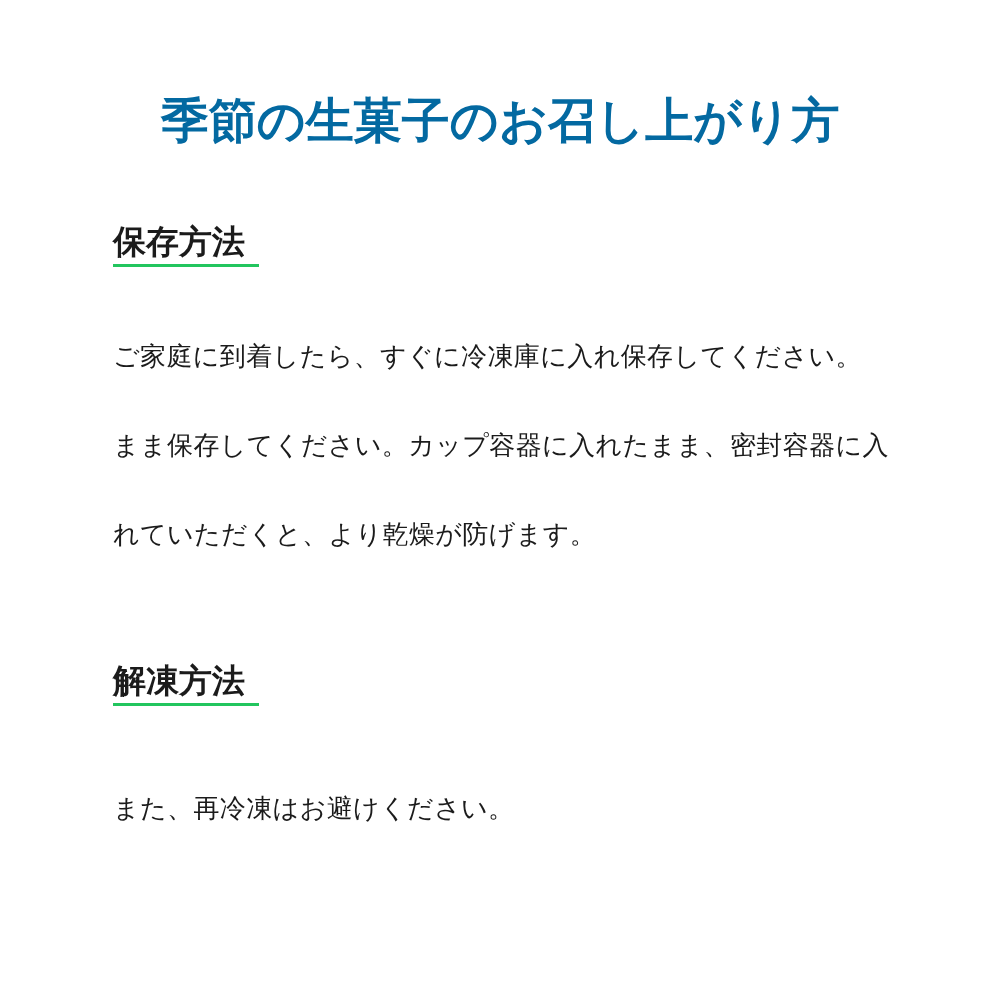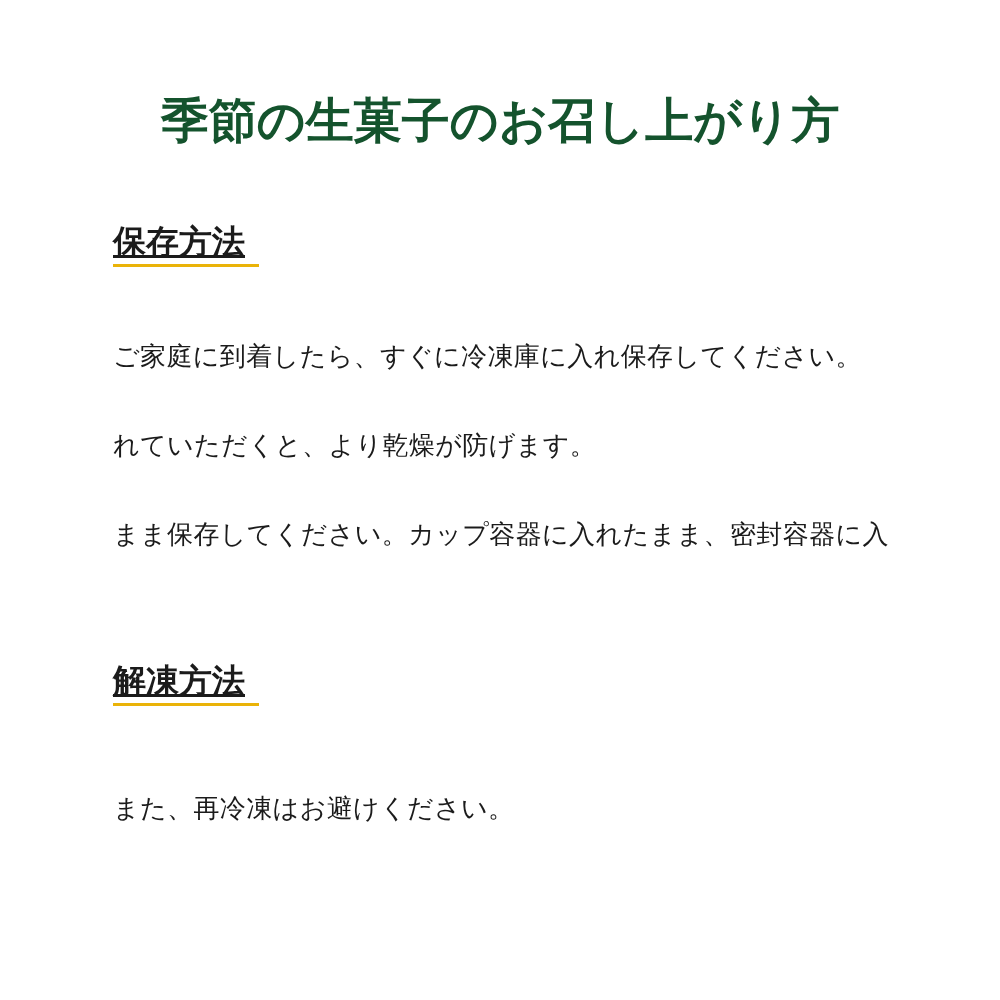--- a/index.html
+++ b/index.html
@@ -20,36 +20,35 @@
   .page-title {
     position: absolute;
     top: 93px;
     left: 0;
     width: 1000px;
     text-align: center;
     font-size: 48px;
     font-weight: bold;
     line-height: 1.15;
     letter-spacing: 0px;
-    color: #14532d;
+    color: #0369a1;
     white-space: nowrap;
   }
   .section-heading {
     position: absolute;
     left: 113px;
     font-size: 33px;
     font-weight: bold;
     line-height: 1;
     color: #1b1b1b;
   }
   .section-heading .underlined {
     display: inline-block;
     padding: 0 14px 6px 0;
-    border-bottom: 3px solid #eab308;
-    text-decoration: underline;
+    border-bottom: 3px solid #22c55e;
   }
   .heading-storage { top: 225px; }
   .heading-thaw    { top: 664px; }
   .body-paragraph {
     position: absolute;
     left: 113px;
     font-size: 26px;
     font-weight: normal;
     line-height: 45px;
     letter-spacing: 0.4px;
@@ -66,22 +65,22 @@
 <div class="page">
 
   <h1 class="page-title">季節の生菓子のお召し上がり方</h1>
 
   <h2 class="section-heading heading-storage">
     <span class="underlined">保存方法</span>
   </h2>
 
   <div class="body-paragraph paragraph-storage">
     <span class="body-line">ご家庭に到着したら、すぐに冷凍庫に入れ保存してください。</span>
+    <span class="body-line">まま保存してください。カップ容器に入れたまま、密封容器に入</span>
     <span class="body-line">れていただくと、より乾燥が防げます。</span>
-    <span class="body-line">まま保存してください。カップ容器に入れたまま、密封容器に入</span>
   </div>
 
   <h2 class="section-heading heading-thaw">
     <span class="underlined">解凍方法</span>
   </h2>
 
   <div class="body-paragraph paragraph-thaw">
     <span class="body-line">また、再冷凍はお避けください。</span>
   </div>
 

